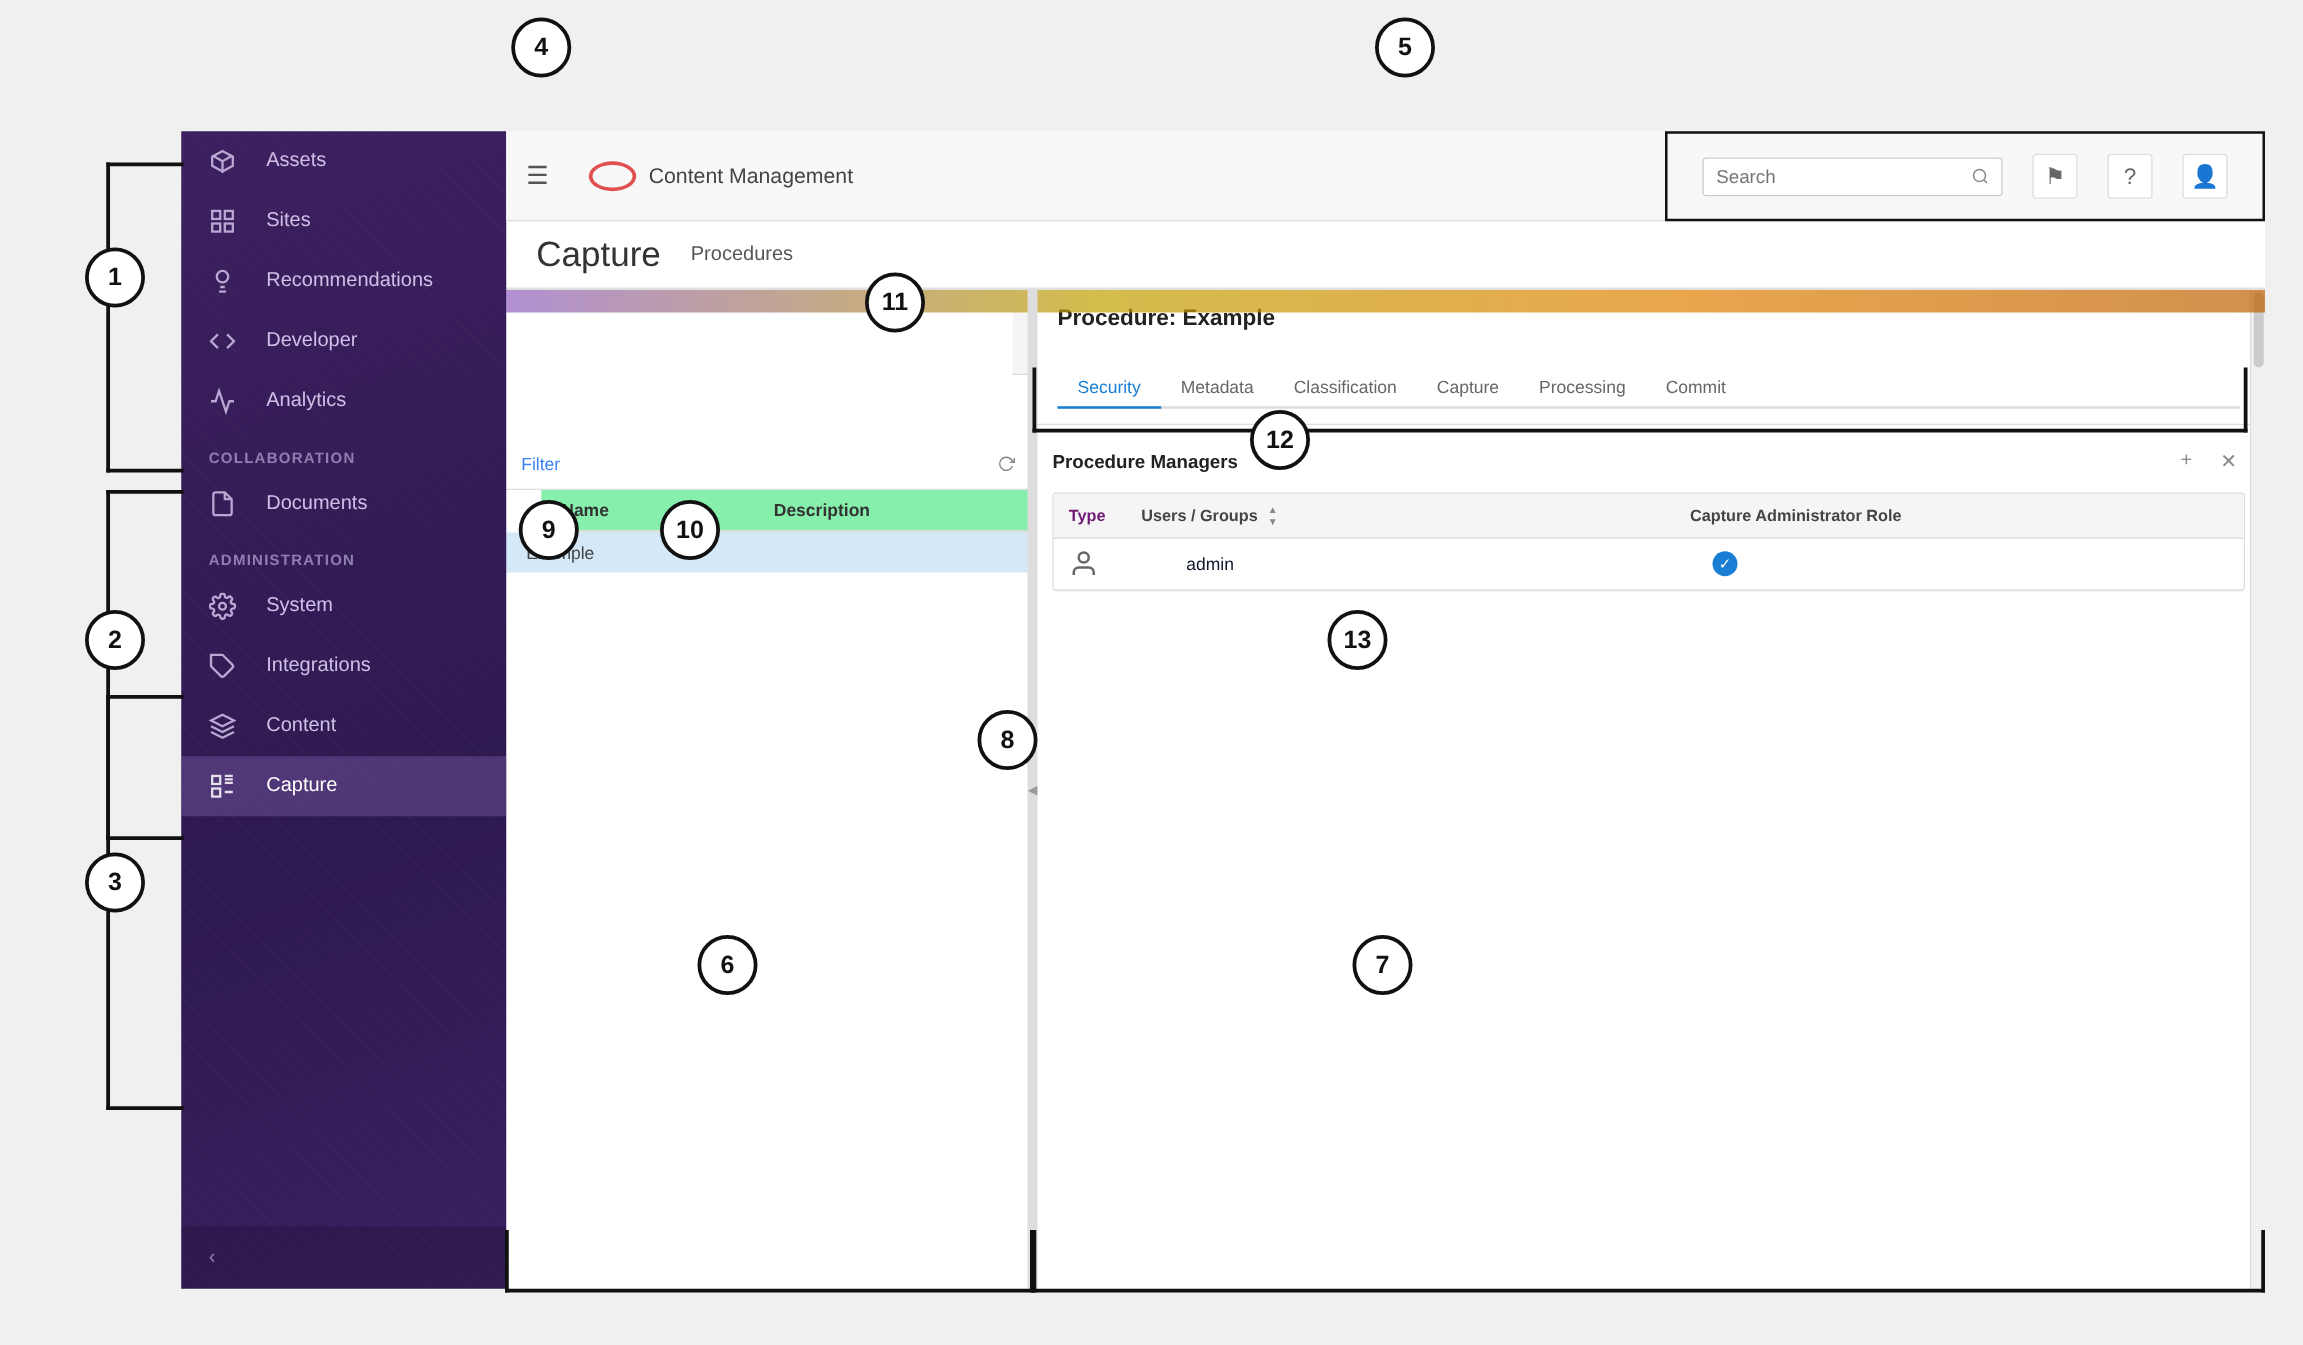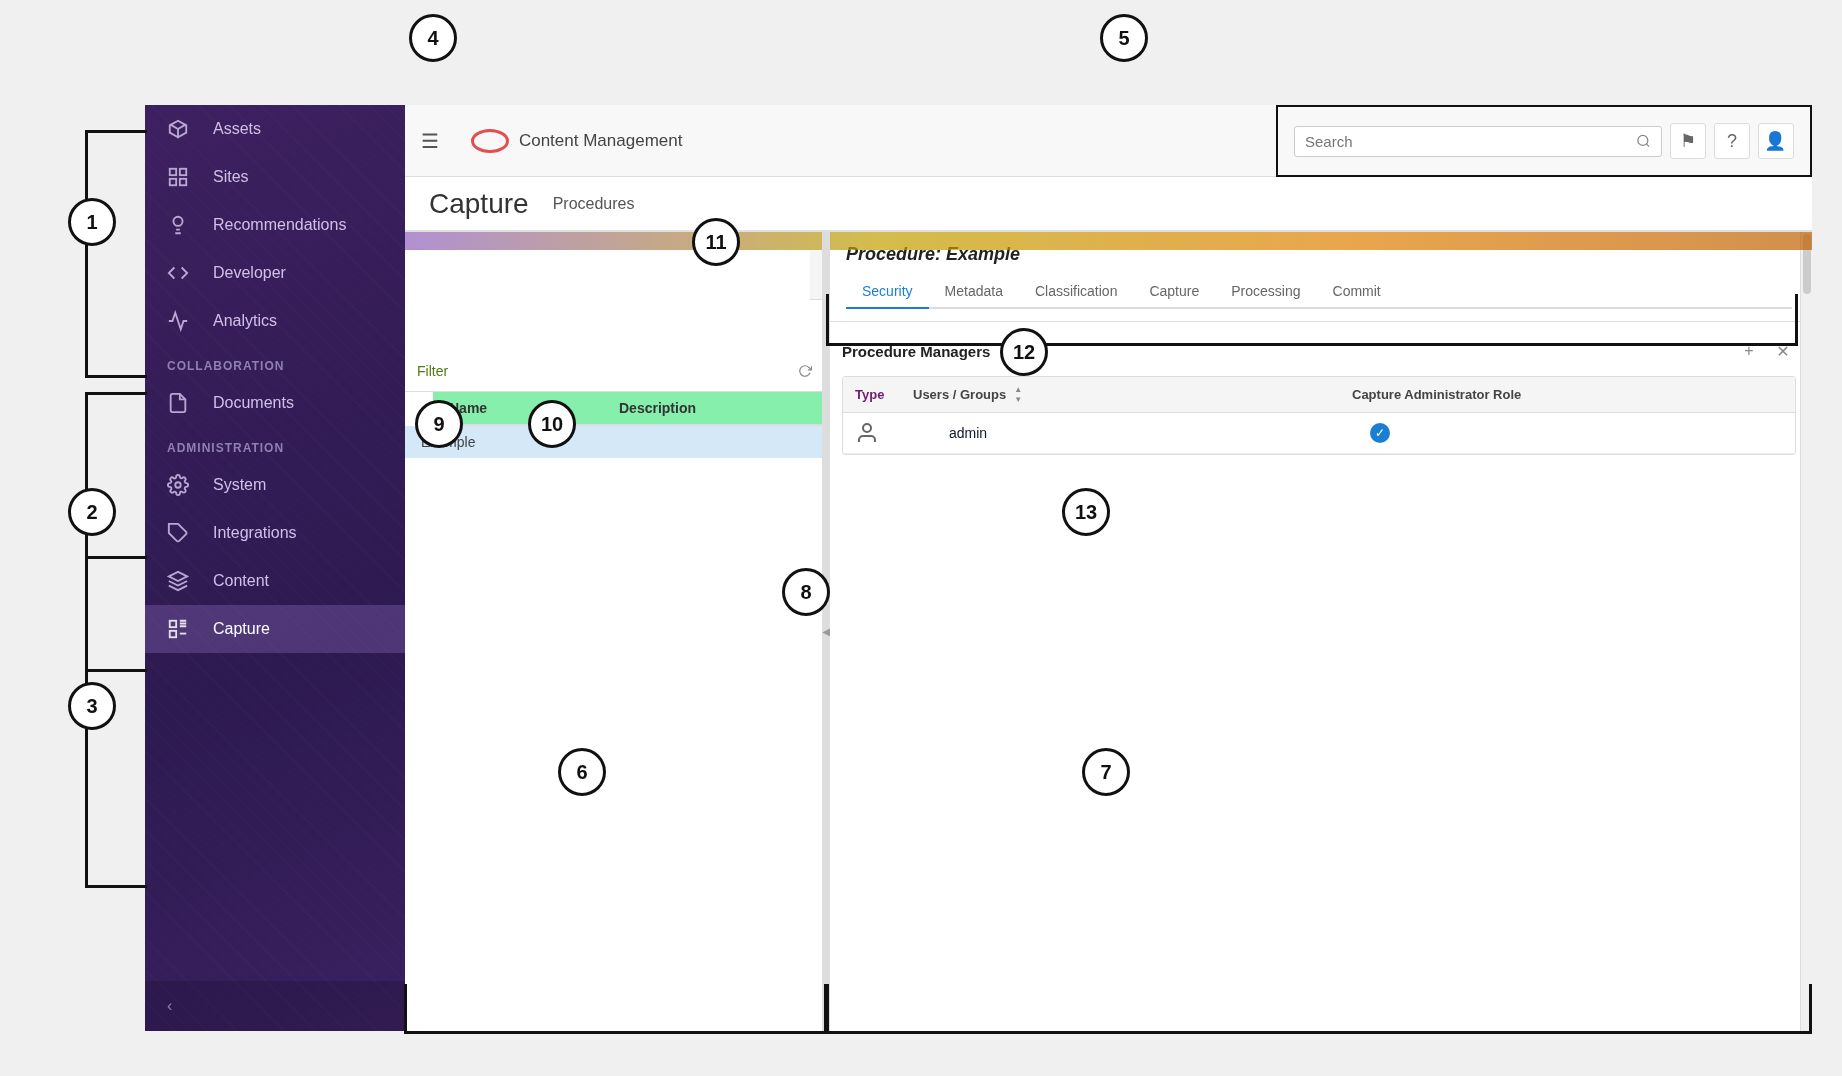--- a/index.html
+++ b/index.html
@@ -147,27 +147,27 @@
       font-size: 17px;
       color: #444;
       font-weight: 400;
     }
 
     .header-search-area {
       position: absolute;
       top: 105px;
       right: 30px;
       height: 72px;
-      width: 536px;
+      width: 480px;
       background: #f8f8f8;
       border-bottom: 1px solid #ddd;
       display: flex;
       align-items: center;
-      gap: 8px;
-      padding: 0 16px;
+      gap: 24px;
+      padding: 0 28px;
       z-index: 10;
       border: 2px solid #111;
     }
 
     .search-box {
       flex: 1;
       display: flex;
       align-items: center;
       background: white;
       border: 1px solid #ccc;
@@ -340,22 +340,21 @@
     .detail-header {
       padding: 12px 20px;
       border-bottom: 1px solid #ddd;
       background: white;
     }
 
     .detail-title {
       font-size: 18px;
       font-weight: 600;
       color: #222;
-      margin-bottom: 10px;
-      font-style: italic;
+      margin-bottom: 28px;
     }
 
     .detail-tabs {
       display: flex;
       gap: 0;
       border-bottom: 2px solid #ddd;
     }
 
     .detail-tab {
       padding: 8px 16px;
@@ -754,21 +753,21 @@
     <div class="toolbar-btn">⬜</div>
     <div class="toolbar-btn">⬇</div>
     <div class="toolbar-btn">⬆</div>
     <div class="toolbar-btn">✏</div>
     <div class="toolbar-btn">✕</div>
     <div class="toolbar-btn">⊙</div>
     <div class="toolbar-btn">⬛</div>
   </div>
 
   <div class="filter-bar" style="margin-top:68px;">
-    <span style="color:#4d7c0f;font-size:14px;">Filter</span>
+    <span style="color:#3b82f6;font-size:14px;">Filter</span>
     <input type="text" style="flex: 1 1 0%; border: none; outline: none; font-size: 14px; background: transparent;">
     <svg width="14" height="14" viewBox="0 0 24 24" fill="none" stroke="#888" stroke-width="2">
         <polyline points="23 4 23 10 17 10"></polyline>
         <path d="M20.49 15a9 9 0 11-2.12-9.36L23 10"></path>
       </svg>
   </div>
 
   <div class="list-table-header">
     <span class="col-name">Name</span>
     <span class="col-desc">Description</span>

